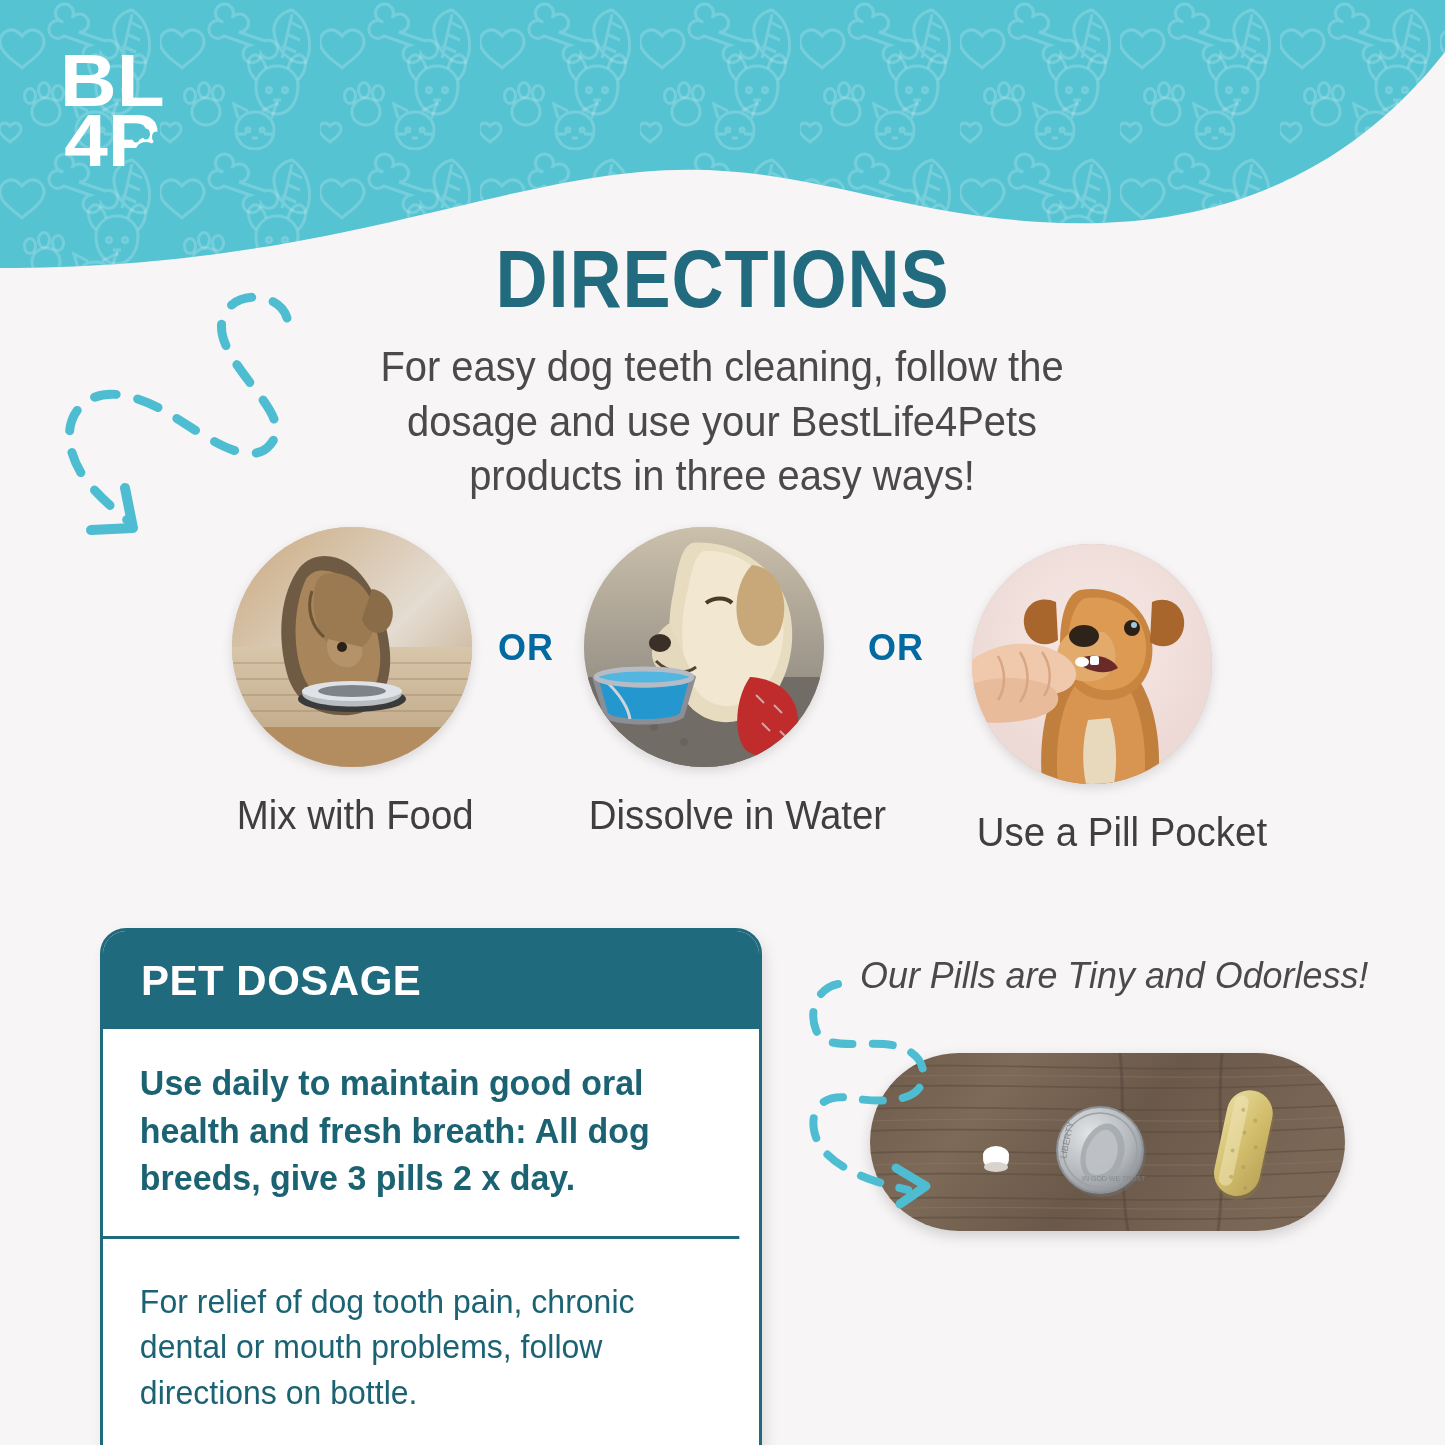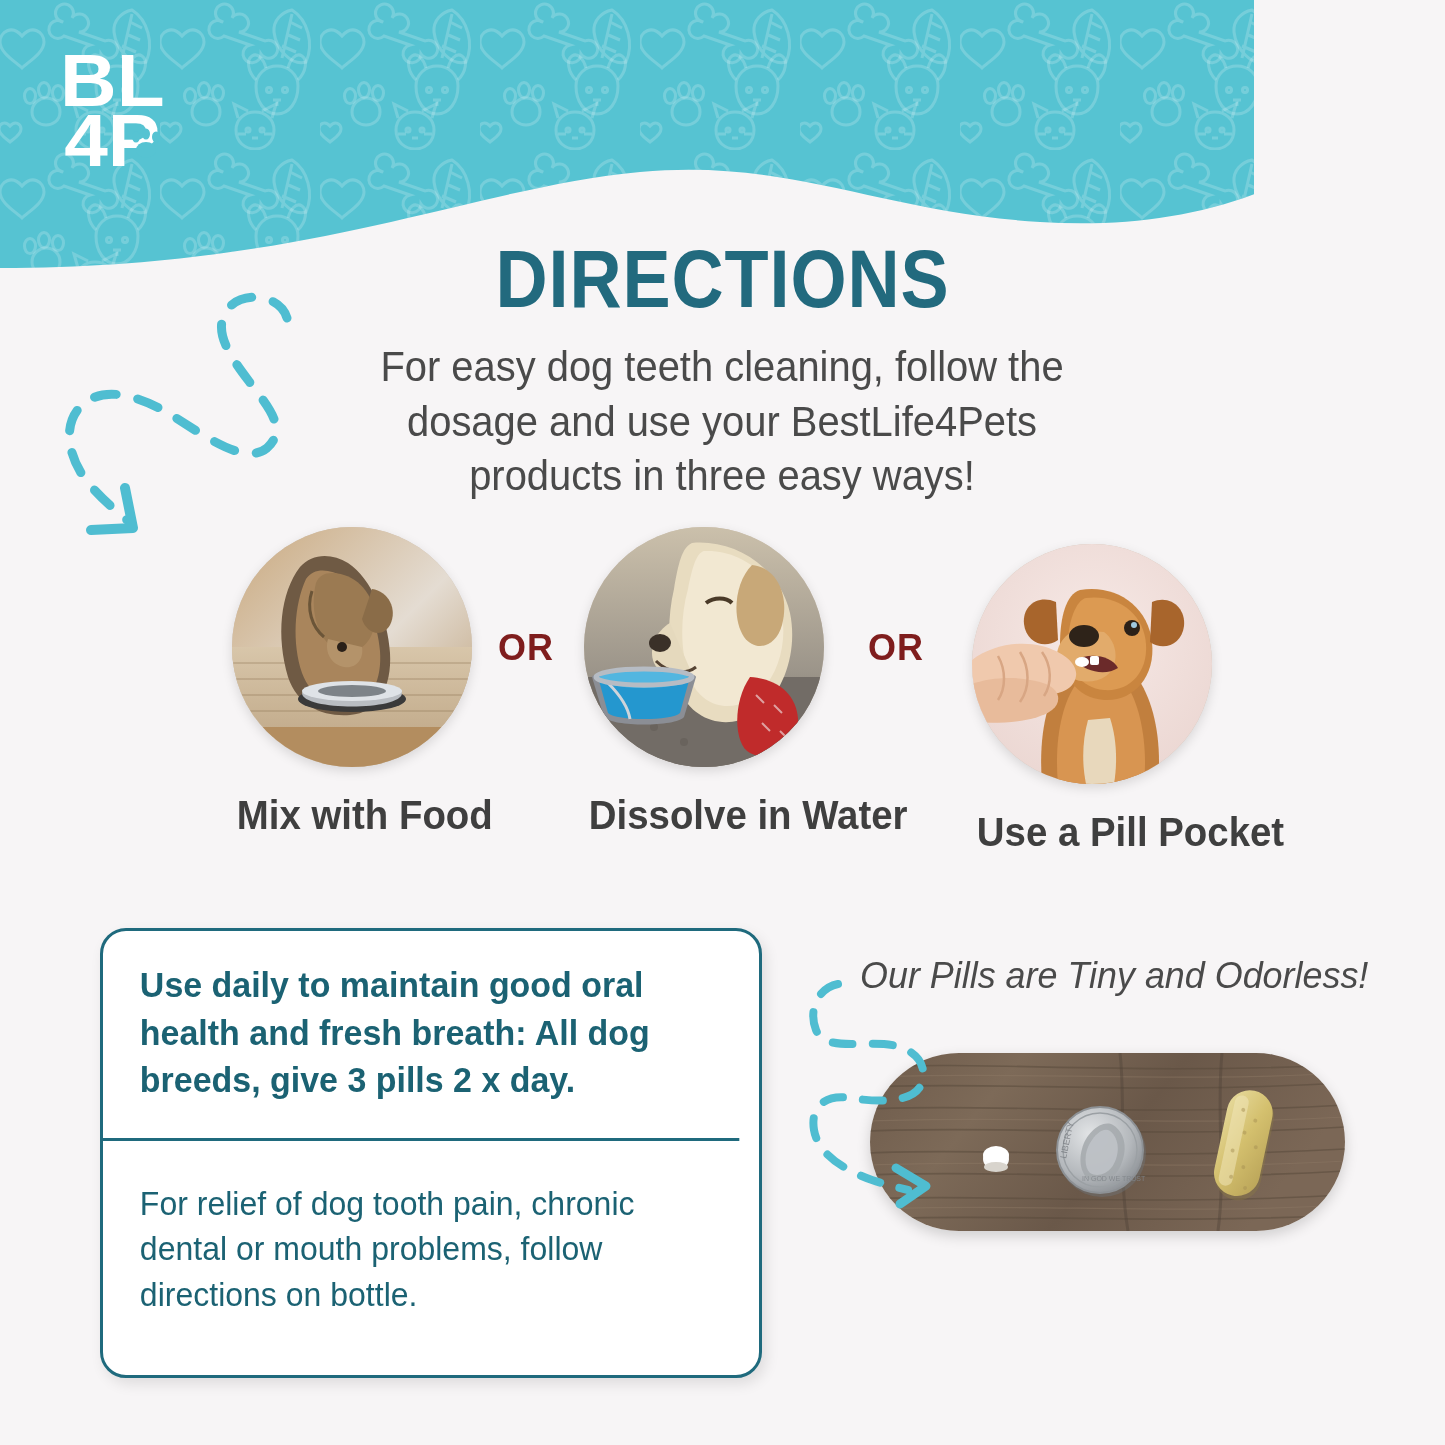--- a/index.html
+++ b/index.html
@@ -10,21 +10,21 @@
     background: #f7f5f6;
     font-family: "Liberation Sans", sans-serif;
     overflow: hidden;
     position: relative;
   }
 
   
   #header-banner {
     position: absolute;
     top: 0; left: 0;
-    width: 1254px;
+    width: 1445px;
     height: 270px;
     overflow: hidden;
   }
   #header-banner svg.wave { position: absolute; top: 0; left: 0; }
 
   #brand-logo {
     position: absolute;
     left: 60px;
     top: 44px;
     width: 120px;
@@ -67,21 +67,20 @@
   #methods-row {
     position: absolute;
     top: 527px;
     left: 0;
     width: 1445px;
     height: 310px;
   }
   .method-item {
     position: absolute;
     width: 240px;
-    font-weight: bold;
   }
   .method-circle {
     width: 240px; height: 240px;
     border-radius: 50%;
     overflow: hidden;
     position: relative;
     box-shadow: 0 4px 12px rgba(0,0,0,0.13);
     background: #cfc2b4;
   }
   .method-circle svg { display: block; }
@@ -90,21 +89,21 @@
     font-size: 40px;
     color: #3f3f3f;
     white-space: nowrap;
     transform: scaleX(0.96);
   }
   .or-sep {
     position: absolute;
     top: 100px;
     font-size: 36px;
     font-weight: bold;
-    color: #7f1d1d;
+    color: #0369a1;
     letter-spacing: 1px;
   }
 
   
   #dosage-card {
     position: absolute;
     left: 100px;
     top: 928px;
     width: 662px;
     border-radius: 26px;
@@ -382,20 +381,21 @@
           <path d="M48,108 C58,124 58,144 48,158"></path>
           <path d="M70,108 C80,122 80,140 72,152"></path>
         </g>
       </svg>
     </div>
     <div class="method-label">Use a Pill Pocket</div>
   </div>
 </div>
 
 <div id="dosage-card">
+  <div id="dosage-header">PET DOSAGE</div>
   <div id="dosage-primary">Use daily to maintain good oral health and fresh breath: All dog breeds, give 3 pills 2 x day.</div>
   <div id="dosage-secondary">For relief of dog tooth pain, chronic dental or mouth problems, follow directions on bottle.</div>
 </div>
 
 <div id="pills-headline">Our Pills are Tiny and Odorless!</div>
 
 <svg id="pills-arrow" width="180" height="250" viewBox="0 0 180 250">
   <g fill="none" stroke="#4fbdd1" stroke-width="8" stroke-linecap="round">
     <path d="M38,6 C18,10 8,32 16,52 C24,72 56,64 84,66 C112,68 128,84 122,104
              C116,126 76,124 50,120 C26,116 10,128 14,152 C18,176 44,192 72,202 C90,208 100,210 108,212" stroke-dasharray="20 20"></path>

